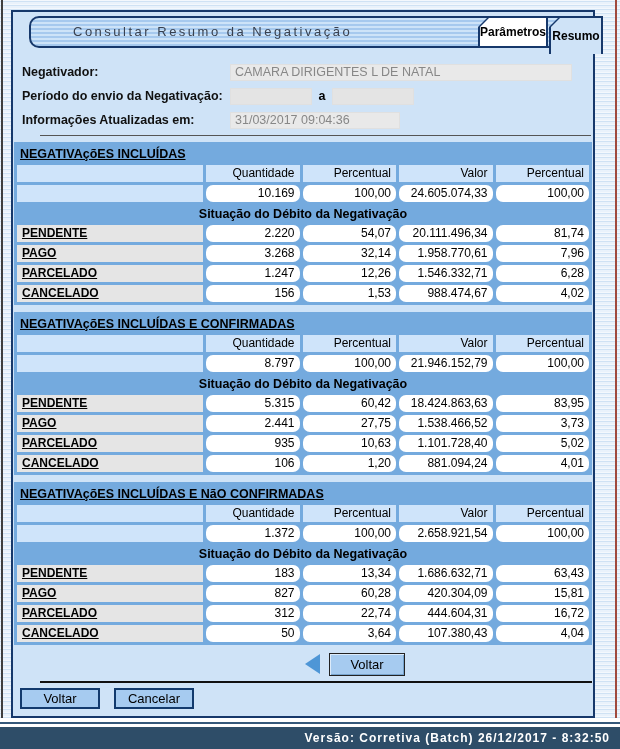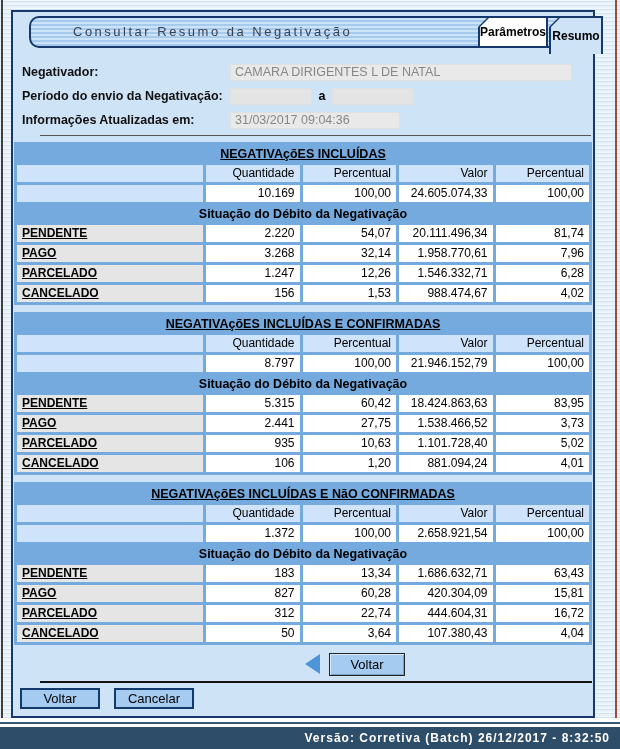--- a/index.html
+++ b/index.html
@@ -45,28 +45,28 @@
   .fld-per{width:82px;background:#e4e4e4;}
   .per-sep{display:inline-block;width:20px;text-align:center;font-weight:bold;font-size:12.5px;}
   .fld-atu{width:170px;}
 
   .divider1{border-top:1px solid #555;margin:3px 2px 0 27px;}
   .divider2{border-top:2px solid #111;margin:5px 1px 0 27px;}
 
   
   #sections{margin-top:6px;}
   .section{background:#74aade;margin:0 1px 7px 1px;padding:3px;}
-  .section-title{font-size:12.5px;font-weight:bold;color:#000;padding:2px 3px 3px 3px;text-align:center;}
+  .section-title{font-size:12.5px;font-weight:bold;color:#000;padding:2px 3px 3px 3px;}
   .section-title a{color:#000;text-decoration:underline;}
   .sec-grid{display:grid;grid-template-columns:186px repeat(4,1fr);gap:3px;margin-top:1px;}
   .cell{height:17px;line-height:17px;font-size:12px;color:#000;padding:0 5px;
     overflow:hidden;white-space:nowrap;}
   .cell.head{background:#cfe4fa;text-align:right;}
   .cell.blank{background:#cfe4fa;}
-  .cell.val{background:#ffffff;text-align:right;}
+  .cell.val{background:#ffffff;text-align:right;border-radius:7px;}
   .cell.rowlabel{background:#e5e5e5;font-weight:bold;}
   .cell.rowlabel a{color:#000;text-decoration:underline;}
   .situacao{grid-column:1 / -1;text-align:center;font-weight:bold;font-size:12.5px;
     padding:2px 0 1px 0;color:#000;}
 
   
   .mid-controls{display:flex;align-items:center;justify-content:center;
     padding-left:104px;margin-top:7px;height:24px;}
   .arrow-left{width:0;height:0;border-top:10px solid transparent;
     border-bottom:10px solid transparent;border-right:15px solid #4e96d6;margin-right:9px;}

